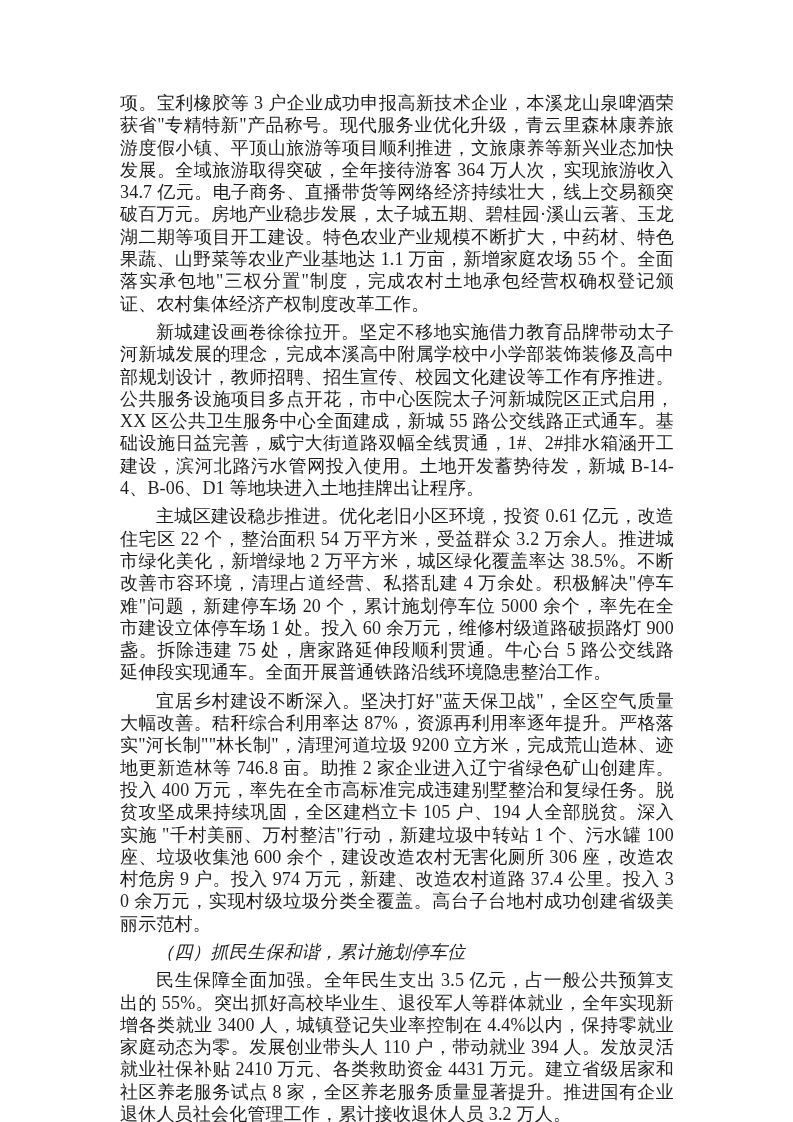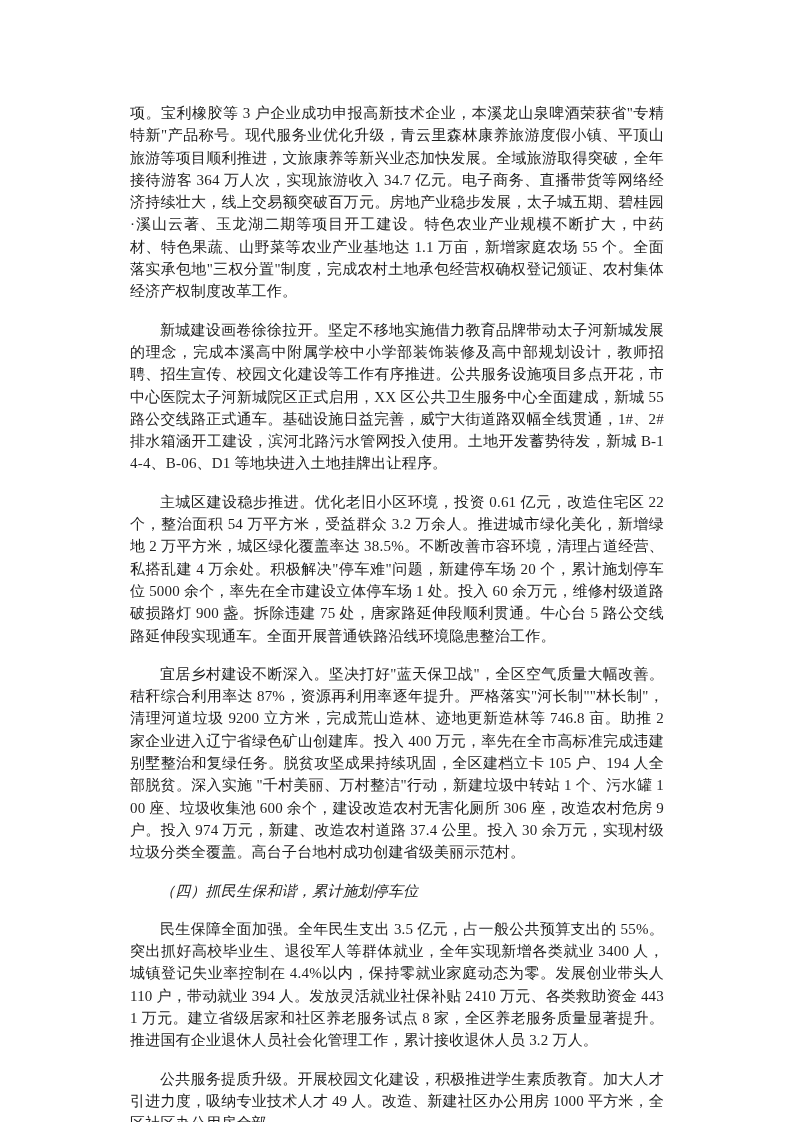--- a/index.html
+++ b/index.html
@@ -22,22 +22,22 @@
     height: 1122px;
     background: #ffffff;
   }
   .content {
     position: absolute;
     left: 114px;
     top: 86px;
     width: 566px;
   }
   .para {
-    margin: 16px;
-    font-size: 15px;
+    margin: 6px;
+    font-size: 18px;
     line-height: 22.3px;
     color: #1e1e1e;
     text-align: justify;
     word-break: break-all;
     letter-spacing: 0.2px;
   }
   .para.indent {
     text-indent: 2em;
   }
   .para.heading {

